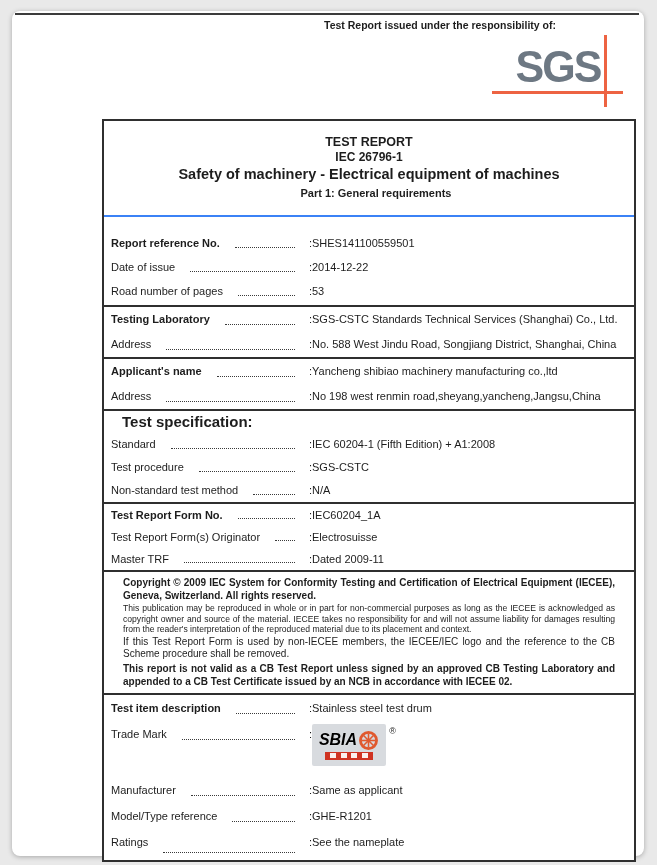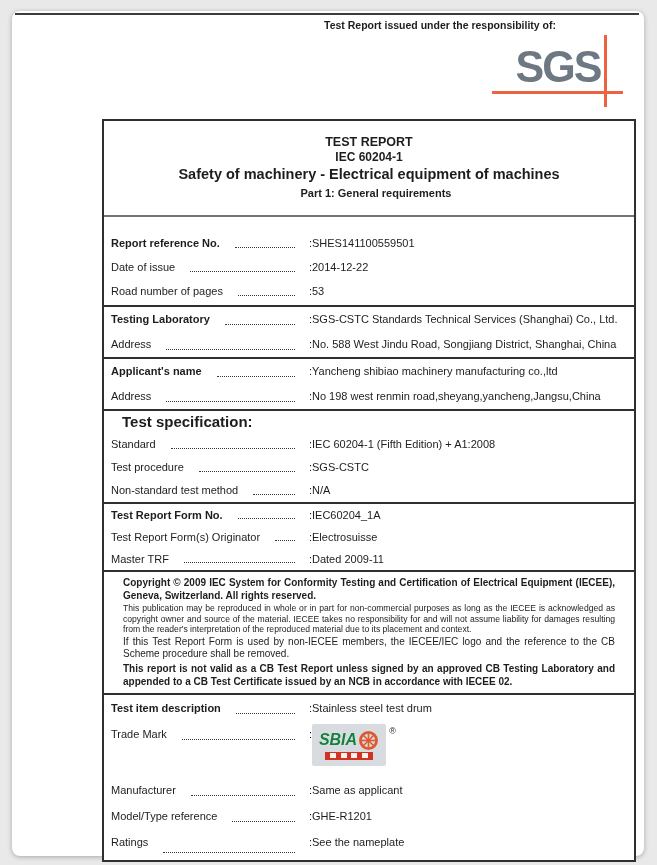--- a/index.html
+++ b/index.html
@@ -8,21 +8,21 @@
     border-radius:8px;box-shadow:0 1px 5px rgba(0,0,0,.28);}
   .scan-line{position:absolute;left:3px;right:5px;top:2px;height:2px;background:#3c3c3c;}
   .header-note{position:absolute;top:8px;left:312px;font-size:10.5px;font-weight:bold;white-space:nowrap;}
   
   .sgs-text{position:absolute;left:498px;top:31px;width:96px;text-align:center;font-size:43px;
     line-height:48px;font-weight:bold;color:#6d7883;letter-spacing:-2px;transform:scaleY(1.04);}
   .sgs-vline{position:absolute;left:592px;top:24px;width:3px;height:72px;background:#ed6342;}
   .sgs-hline{position:absolute;left:480px;top:80px;width:131px;height:3px;background:#ed6342;}
   
   .doc-table{position:absolute;left:90px;top:108px;width:530px;border:2px solid #2f2f2f;background:#fff;}
-  .title-cell{height:94px;border-bottom:2px solid #737373;display:flex;flex-direction:column;
+  .title-cell{height:94px;border-bottom:2px solid #3b82f6;display:flex;flex-direction:column;
     align-items:center;justify-content:center;font-weight:bold;text-align:center;}
   .t1{font-size:12.5px;line-height:16px;}
   .t2{font-size:12px;line-height:15px;}
   .t3{font-size:14.5px;line-height:19px;}
   .t4{font-size:11px;line-height:18px;margin-left:14px;}
   .section{border-top:2px solid #2f2f2f;}
   .section.sec-0{border-top:none;padding-top:14px;padding-bottom:2px;}
   .row{display:flex;padding:0 7px;font-size:11px;}
   .sec-0 .row{height:24px;line-height:24px;}
   .sec-1 .row,.sec-2 .row{height:25px;line-height:25px;}
@@ -43,21 +43,21 @@
   .cp-bold{font-size:10px;font-weight:bold;line-height:13px;text-align:justify;}
   .cp-small{font-size:8.6px;line-height:10.5px;text-align:justify;margin-top:1px;color:#222;}
   .cp-normal{font-size:10px;line-height:12.5px;text-align:justify;margin-top:1px;}
   .cp-note{font-size:10px;font-weight:bold;line-height:13px;text-align:justify;margin-top:1px;}
   
   .row-tm .labelwrap{height:26px;line-height:26px;}
   .tm{position:relative;display:inline-block;margin-top:3px;}
   .tm-box{width:74px;height:42px;background:#d8dbdf;border-radius:2px;display:flex;
     flex-direction:column;align-items:center;justify-content:center;}
   .tm-top{display:flex;align-items:center;gap:1px;}
-  .tm-sbia{font-size:16px;font-weight:bold;font-style:italic;color:#15803d;line-height:18px;
+  .tm-sbia{font-size:16px;font-weight:bold;font-style:italic;color:#000000;line-height:18px;
     text-shadow:0 0 1px #fff;}
   .tm-wheel{width:21px;height:21px;}
   .tm-band{width:48px;height:8px;background:#cf3322;display:flex;align-items:center;
     justify-content:space-evenly;margin-top:1px;}
   .tm-band i{display:block;width:6px;height:5px;background:#fff;opacity:.92;}
   .tm-reg{position:absolute;top:-6px;right:-10px;font-size:9px;font-style:normal;color:#222;}
 </style>
 </head>
 <body>
 
@@ -66,21 +66,21 @@
 
   <div class="header-note">Test Report issued under the responsibility of:</div>
 
   <div class="sgs-text">SGS</div>
   <div class="sgs-vline"></div>
   <div class="sgs-hline"></div>
 
   <div class="doc-table">
     <div class="title-cell">
       <div class="t1">TEST REPORT</div>
-      <div class="t2">IEC 60204-1</div>
+      <div class="t2">IEC 26796-1</div>
       <div class="t3">Safety of machinery - Electrical equipment of machines</div>
       <div class="t4">Part 1: General requirements</div>
     </div>
     <div>
         <div class="section sec-0">
           <div class="row">
             <span class="labelwrap">
               <span class="lbl b">Report reference No.</span>
               <span class="leader"></span>
               <span class="colon">:</span>

